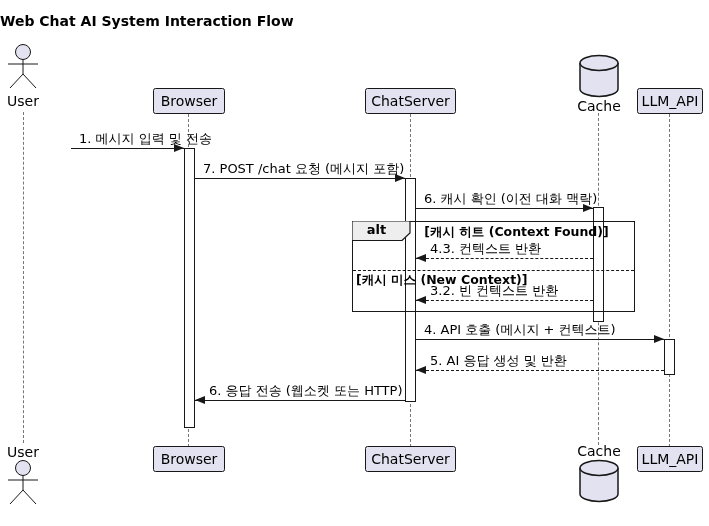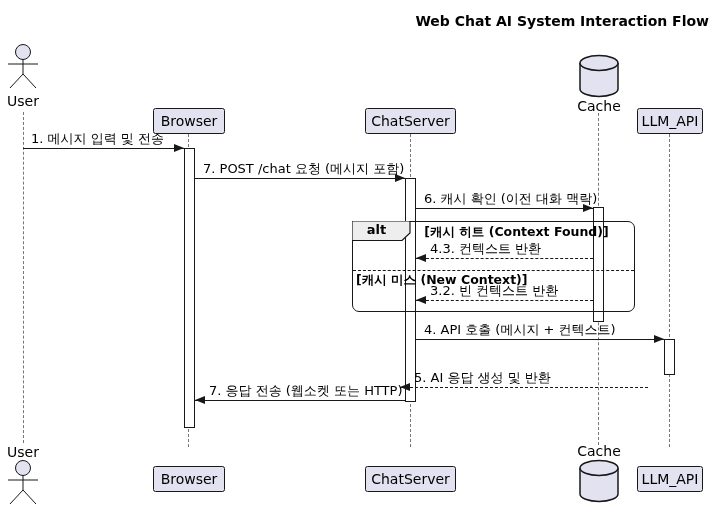--- a/index.html
+++ b/index.html
@@ -9,28 +9,28 @@
     --lifeline:#777777;
     --background:#FFFFFF;
   }
   *{box-sizing:border-box;margin:0;padding:0;}
   body{background:#fff;font-family:"DejaVu Sans",sans-serif;}
   .canvas{
     position:relative;width:709px;height:526px;background:var(--background);
     overflow:hidden;color:#000;
   }
   .title{
-    position:absolute;left:0;top:13px;width:100%;text-align:right;
+    position:absolute;left:0;top:13px;width:100%;text-align:left;
     font-size:14px;font-weight:bold;
   }
   .participant{
     position:absolute;height:26px;background:var(--participant-fill);
     border:1px solid var(--border);border-radius:2.5px;
     display:flex;align-items:center;justify-content:center;
-    font-size:14px;white-space:nowrap;margin-top:20px;
+    font-size:14px;white-space:nowrap;
   }
   .plabel{
     position:absolute;text-align:center;font-size:14px;white-space:nowrap;
   }
   .lifeline{
     position:absolute;width:0;border-left:1px dashed var(--lifeline);
   }
   .activation{
     position:absolute;width:11px;background:#fff;border:1px solid var(--border);
   }
@@ -74,33 +74,33 @@
   <div class="lifeline" style="left:188px;top:114px;height:333px;"></div>
   <div class="lifeline" style="left:410px;top:114px;height:333px;"></div>
   <div class="lifeline" style="left:598px;top:113px;height:332px;"></div>
   <div class="lifeline" style="left:669px;top:114px;height:333px;"></div>
 
   <div class="activation" style="left:184px;top:148px;height:280px;"></div>
   <div class="activation" style="left:405px;top:178px;height:224px;"></div>
   <div class="activation" style="left:593px;top:207px;height:115px;"></div>
   <div class="activation" style="left:664px;top:339px;height:36px;"></div>
 
-  <div class="alt-frame" style="left:352px;top:221px;width:283px;height:91px;border-radius:7px;">
+  <div class="alt-frame" style="left:352px;top:221px;width:283px;height:91px;">
     <div class="alt-pent">
       <svg width="59" height="20" viewBox="0 0 59 20">
         <path d="M0,0 H58 V12 L50,19.5 H0 Z" style="fill:var(--alt-label-fill);stroke:var(--border);stroke-width:1.2;"></path>
       </svg>
       <div class="op">alt</div>
     </div>
     <div class="alt-guard guard-hit">[캐시 히트 (Context Found)]</div>
     <div class="alt-divider"></div>
     <div class="alt-guard guard-miss">[캐시 미스 (New Context)]</div>
   </div>
 
-  <div class="msg" style="left:23px;top:131px;width:161px;">
+  <div class="msg" style="left:23px;top:131px;width:161px;padding-left:48px;">
     <div class="lbl">1. 메시지 입력 및 전송</div>
     <div class="line">
         <span class="ah-r"></span>
       </div>
   </div>
 
   <div class="msg" style="left:195px;top:161px;width:210px;">
     <div class="lbl">7. POST /chat 요청 (메시지 포함)</div>
     <div class="line">
         <span class="ah-r"></span>
@@ -128,29 +128,29 @@
       </div>
   </div>
 
   <div class="msg" style="left:416px;top:322px;width:248px;">
     <div class="lbl">4. API 호출 (메시지 + 컨텍스트)</div>
     <div class="line">
         <span class="ah-r"></span>
       </div>
   </div>
 
-  <div class="msg to-left" style="left:400px;top:353px;width:248px;margin-top:17px;">
+  <div class="msg to-left" style="left:416px;top:353px;width:248px;">
     <div class="lbl">5. AI 응답 생성 및 반환</div>
     <div class="line dashed">
         <span class="ah-l"></span>
       </div>
   </div>
 
   <div class="msg to-left" style="left:195px;top:383px;width:210px;">
-    <div class="lbl">7. 응답 전송 (웹소켓 또는 HTTP)</div>
+    <div class="lbl">6. 응답 전송 (웹소켓 또는 HTTP)</div>
     <div class="line">
         <span class="ah-l"></span>
       </div>
   </div>
 
 
   <div style="position:absolute;left:3px;top:44px;">
     <svg width="40" height="47" viewBox="0 0 40 47">
       <circle cx="20" cy="8" r="7.5" class="shape-fill"></circle>
       <line x1="20" y1="15.5" x2="20" y2="30" class="shape-line"></line>

